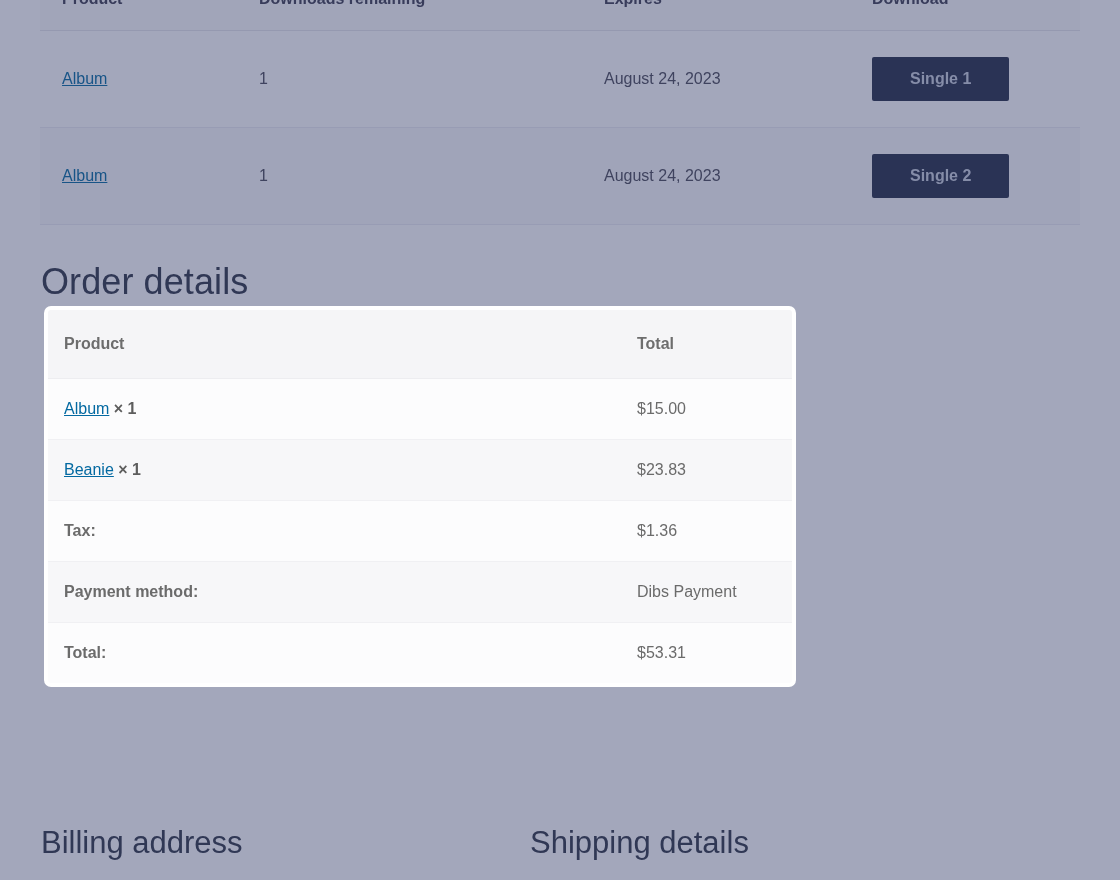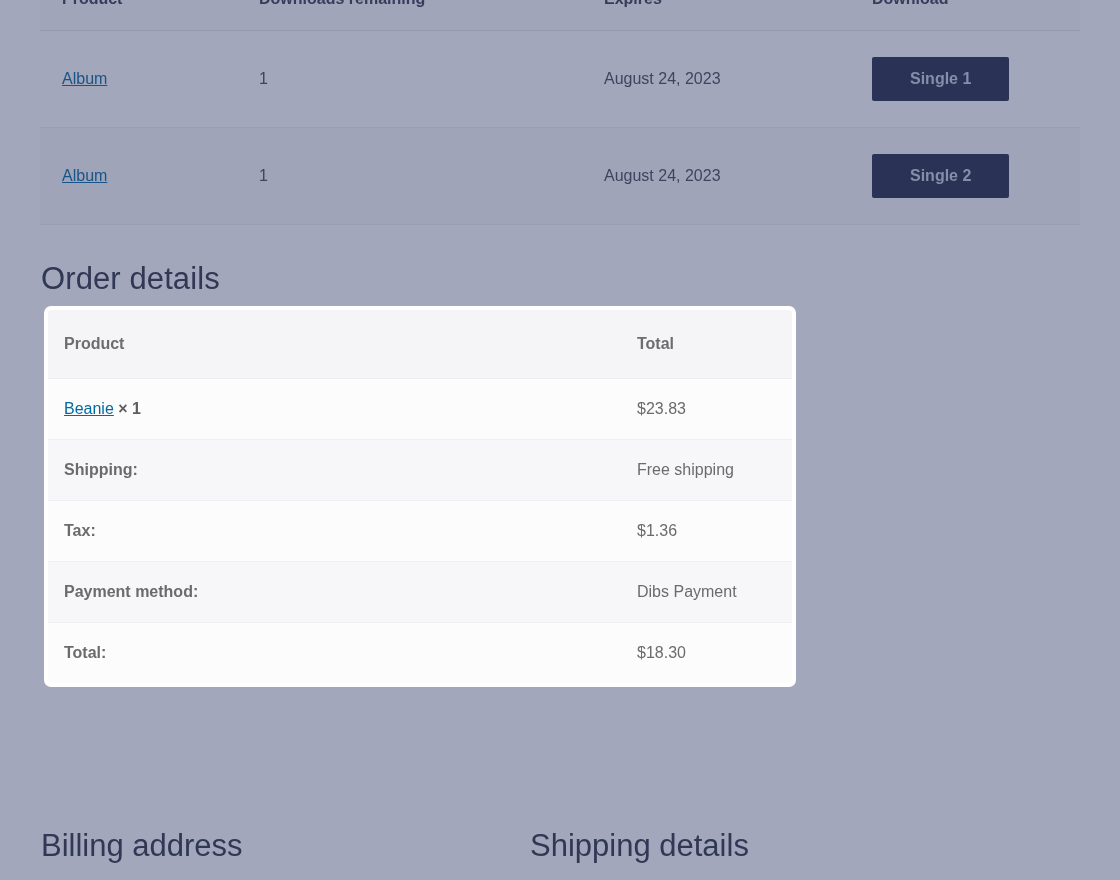--- a/index.html
+++ b/index.html
@@ -70,21 +70,21 @@
     padding: 14px 38px;
     cursor: pointer;
     line-height: 1;
     min-width: 108px;
     text-align: center;
   }
   .dl-cell-2 { padding-left: 18px; }
 
   
   h2.section-title {
-    font-size: 31px;
+    font-size: 36px;
     font-weight: normal;
     color: #2f3545;
     margin: 36px 0 18px 1px;
     letter-spacing: .1px;
   }
 
   
   .order-wrap {
     position: absolute;
     left: 44px;
@@ -130,21 +130,21 @@
   .addresses {
     display: flex;
     margin-top: 30px;
   }
   .addr-col { width: 488px; }
   .addr-col + .addr-col { margin-left: 1px; }
   h2.addr-title {
     font-size: 31px;
     font-weight: normal;
     color: #2f3545;
-    margin: 9px 0 22px 1px;
+    margin: 0 0 22px 1px;
   }
   .addr-body {
     font-style: italic;
     font-size: 16px;
     color: #4a4a58;
     line-height: 1.7;
   }
 
   
   .scrim {
@@ -228,37 +228,40 @@
       </colgroup>
     <thead>
       <tr>
         <th>Product</th>
         <th>Total</th>
       </tr>
     </thead>
     <tbody>
       <tr>
         <td>
+          <a href="#" class="plink">Album</a>
+          <span class="qty">× 1</span>
+        </td>
+        <td>$15.00</td>
+      </tr>
+      <tr>
+        <td>
           <a href="#" class="plink">Beanie</a>
           <span class="qty">× 1</span>
         </td>
         <td>$23.83</td>
       </tr>
 
       <tr>
-        <td class="lbl">Shipping:</td>
-        <td>Free shipping</td>
-      </tr>
-      <tr>
         <td class="lbl">Tax:</td>
         <td>$1.36</td>
       </tr>
       <tr>
         <td class="lbl">Payment method:</td>
         <td>Dibs Payment</td>
       </tr>
       <tr>
         <td class="lbl">Total:</td>
-        <td>$18.30</td>
+        <td>$53.31</td>
       </tr>
     </tbody>
   </table>
 </div>
 
 </body></html>

